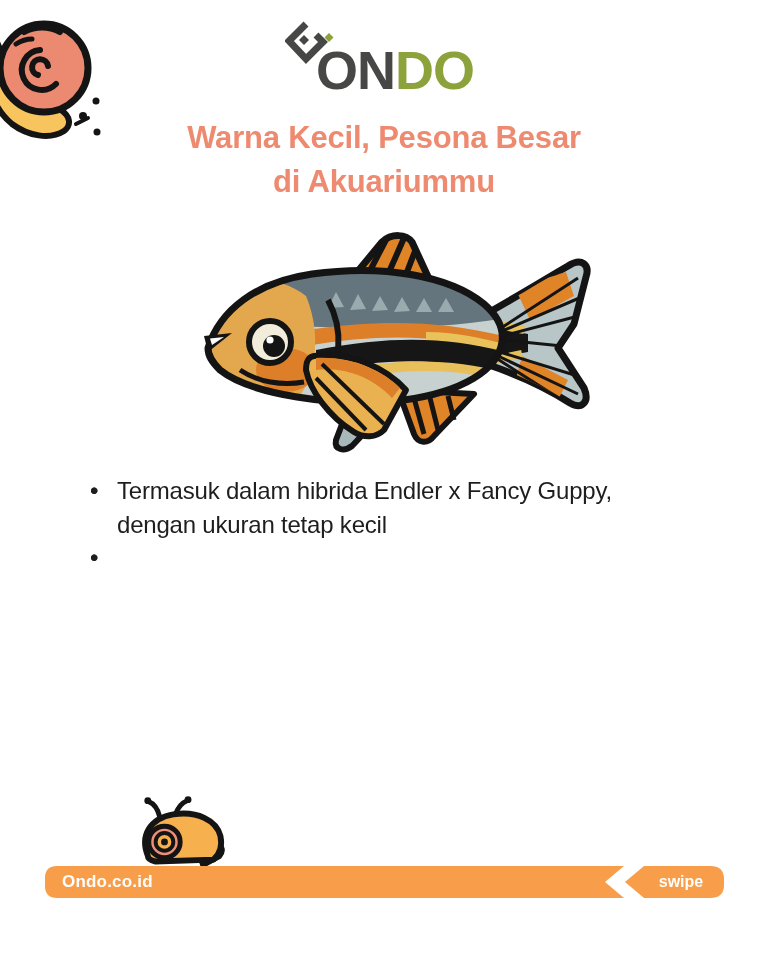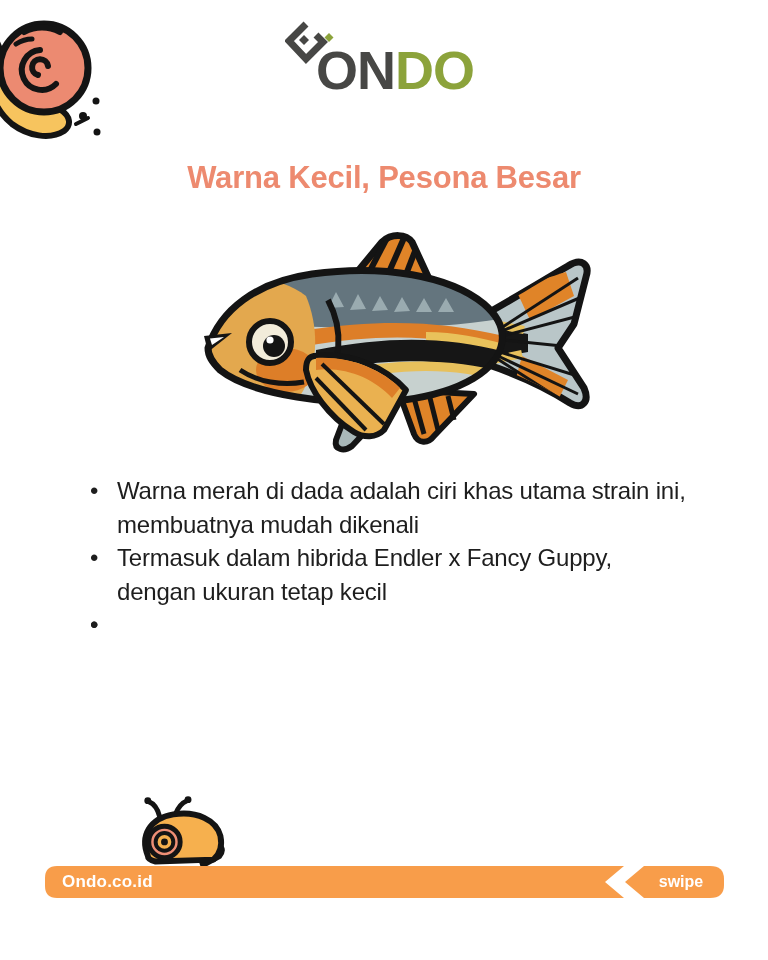--- a/index.html
+++ b/index.html
@@ -10,21 +10,21 @@
   .snail-top{position:absolute;left:-16px;top:4px;width:118px;height:146px;}
 
   
   .logo-icon{position:absolute;left:285px;top:19px;width:50px;height:46px;}
   .logo-text{position:absolute;left:316px;top:45px;font-size:54px;font-weight:700;letter-spacing:-1px;line-height:50px;}
   .logo-text .on{color:var(--logo_dark,#474745);}
   .logo-text .do{color:var(--logo_green,#8ca33b);}
 
   
   .title{position:absolute;left:0;top:116px;width:768px;text-align:center;
-         color:var(--accent,#ed8a6f);font-size:31px;font-weight:700;line-height:44px;letter-spacing:-0.2px;margin-top:40px;}
+         color:var(--accent,#ed8a6f);font-size:31px;font-weight:700;line-height:44px;letter-spacing:-0.2px;}
 
   
   .fish{position:absolute;left:186px;top:230px;width:414px;height:232px;}
 
   
   .bullets{position:absolute;left:88px;top:474px;width:606px;list-style:none;margin:0;padding:0;
            color:var(--text,#1e1e1e);font-size:24px;line-height:33.5px;letter-spacing:-0.2px;}
   .bullets li{position:relative;padding-left:29px;}
   .bullets .dot{position:absolute;left:2px;top:0;}
 
@@ -58,20 +58,21 @@
 
   <svg class="logo-icon" viewBox="0 0 50 46">
     <path d="M21 5 L4 22 L21 40 L38 23 L31 16" fill="none" stroke="#474745" stroke-width="7"></path>
     <path d="M19 16 L24 21 L19 26 L14 21 Z" fill="#474745"></path>
     <path d="M44 14 L48.5 18.5 L44 23 L39.5 18.5 Z" fill="#8ca33b"></path>
   </svg>
   <div class="logo-text"><span class="on">ON</span><span class="do">DO</span></div>
 
   <div class="title">
     <div>Warna Kecil, Pesona Besar</div>
+    <div>di Akuariummu</div>
   </div>
 
   <svg class="fish" viewBox="0 0 414 232">
     <defs>
       <clipPath id="bodyClip">
           <path d="M22 118 C34 80 70 52 126 44 C198 34 264 46 298 74 C312 86 318 98 316 112 C312 140 276 162 218 170 C148 178 64 164 34 140 C26 132 22 126 22 118 Z"></path>
         </clipPath>
       <clipPath id="tailClip">
           <path d="M300 84 C332 66 358 50 382 36 C396 27 404 35 400 47 L388 94 L372 118 L398 158 C404 172 396 180 384 173 C356 155 330 144 300 134 Z"></path>
         </clipPath>
@@ -155,21 +156,21 @@
         <g stroke="#141414" stroke-width="4">
           <path d="M136 134 L198 194"></path>
             <path d="M130 148 L180 200"></path>
             <path d="M128 164 L162 200"></path>
         </g>
       </g>
     </g>
   </svg>
 
   <ul class="bullets">
-    <li><span class="dot">•</span><span>Warna merah di dada adalah ciri khas utama strain ini, membuatnya mudah dikenali</span></li>
+    <li><span class="dot">•</span></li>
     <li><span class="dot">•</span><span>Termasuk dalam hibrida Endler x Fancy Guppy, dengan ukuran tetap kecil</span></li>
     <li><span class="dot">•</span></li>
     <li><span class="dot">•</span></li>
   </ul>
 
   <svg class="snail-bottom" viewBox="0 0 110 85">
     <path d="M24 22 C22 14 18 9 13 7" fill="none" stroke="#141414" stroke-width="5" stroke-linecap="round"></path>
     <circle cx="12" cy="6" r="3.5" fill="#141414"></circle>
     <path d="M40 20 C43 12 47 8 52 6" fill="none" stroke="#141414" stroke-width="5" stroke-linecap="round"></path>
     <circle cx="53" cy="5" r="3.5" fill="#141414"></circle>

